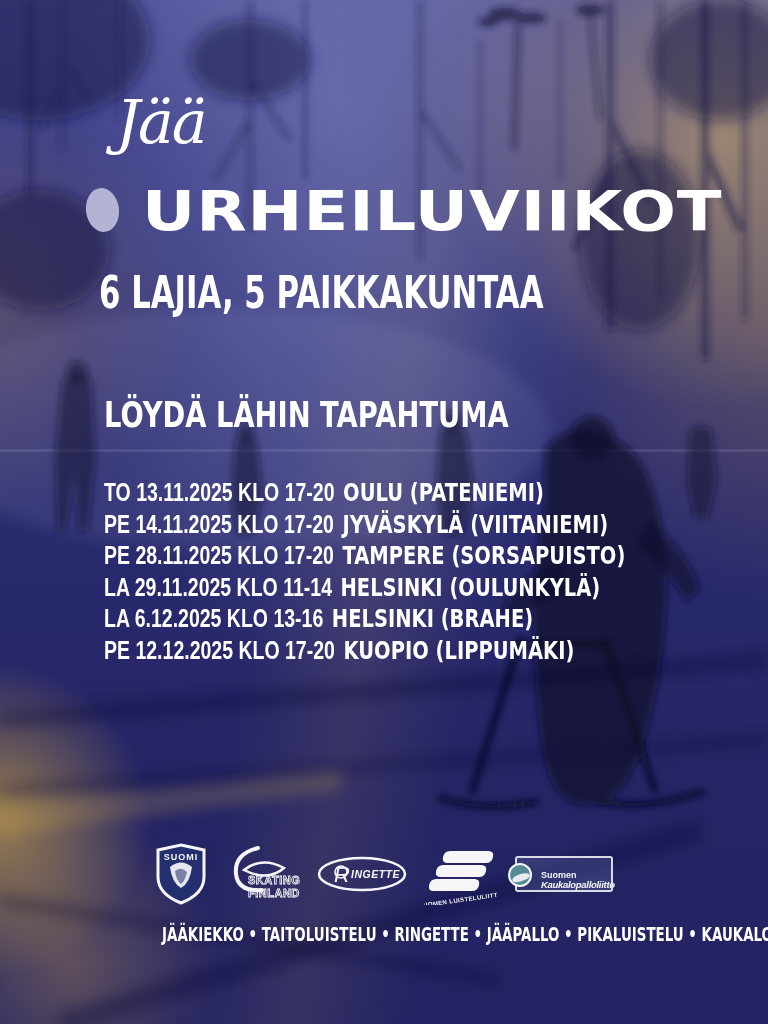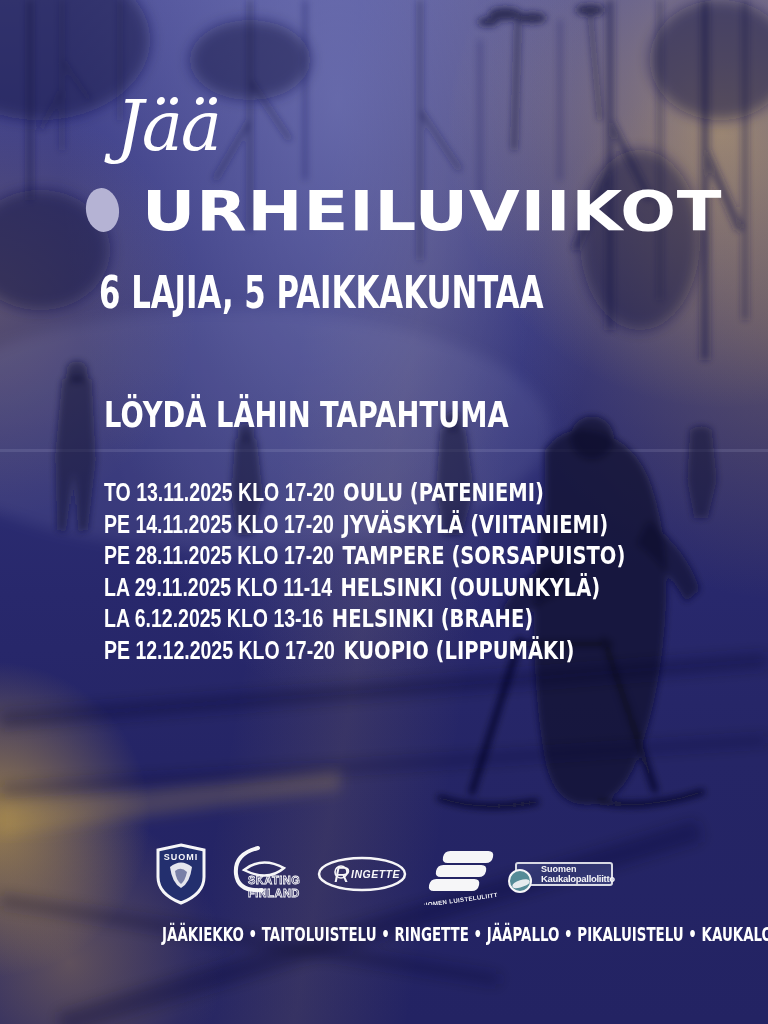--- a/index.html
+++ b/index.html
@@ -16,21 +16,21 @@
       linear-gradient(100deg, rgba(0,0,0,0) 38%, rgba(226,186,96,.10) 50%, rgba(0,0,0,0) 62%),
       linear-gradient(180deg,#4c4e97 0%,#3c3d86 16%,#33347b 30%,#2c2d72 44%,#28286c 58%,#252566 74%,#232363 100%);
   }
   .bg-art{position:absolute;inset:0;pointer-events:none;}
   .content{position:absolute;inset:0;}
 
   
   .brand-dot{position:absolute;left:86px;top:188px;width:33px;height:44px;border-radius:50%;
     background:#b5b3d4;transform:rotate(-7deg);}
   .brand-script{position:absolute;left:116px;top:92px;font-family:"DejaVu Serif",serif;
-    font-style:italic;font-weight:400;font-size:69px;line-height:1;letter-spacing:-2px;}
+    font-style:italic;font-weight:400;font-size:60px;line-height:1;letter-spacing:-2px;}
   .brand-wordmark{position:absolute;left:142px;top:184px;font-family:"DejaVu Sans",sans-serif;
     font-weight:800;font-size:69px;line-height:1;letter-spacing:1px;white-space:nowrap;
     transform:scale(.95,.80);transform-origin:0 0;}
 
   .subtitle{position:absolute;left:99px;top:271px;font-family:"DejaVu Sans",sans-serif;
     font-weight:800;font-size:44px;line-height:1;white-space:nowrap;
     transform:scaleX(.70);transform-origin:0 0;}
 
   .section-heading{position:absolute;left:104px;top:397px;font-family:"DejaVu Sans",sans-serif;
     font-weight:800;font-size:36px;line-height:1;white-space:nowrap;
@@ -41,29 +41,29 @@
   .ev-date{font-family:"Liberation Sans",sans-serif;font-weight:700;}
   .ev-loc{font-family:"DejaVu Sans",sans-serif;font-weight:800;margin-left:4px;}
 
   
   .logos{position:absolute;left:0;right:0;top:841px;height:66px;display:flex;
     justify-content:center;align-items:center;gap:17px;}
   .logo{flex:0 0 auto;display:flex;align-items:center;justify-content:center;opacity:.96;}
   .logo svg{display:block;}
   .logo text{font-family:"Liberation Sans",sans-serif;}
 
-  .kaukalo-box{width:98px;height:24px;border:2px solid rgba(255,255,255,.85);border-radius:3px;
+  .kaukalo-box{width:98px;height:36px;border:2px solid rgba(255,255,255,.85);border-radius:3px;
     background:rgba(130,150,205,.22);display:flex;align-items:flex-end;position:relative;padding-left:24px;box-sizing:border-box;}
   .kaukalo-globe{position:absolute;left:-9px;top:5px;width:24px;height:24px;border-radius:50%;
     background:#57909a;border:2px solid #fff;box-sizing:border-box;overflow:hidden;}
   .kaukalo-globe:before{content:"";position:absolute;left:2px;top:9px;width:18px;height:7px;
     background:rgba(255,255,255,.9);border-radius:50% 50% 40% 40%;transform:rotate(-18deg);}
   .kaukalo-text{display:flex;flex-direction:column;line-height:10px;}
   .kaukalo-line1{font-size:9px;font-weight:700;color:#fff;}
-  .kaukalo-line2{font-size:9.5px;font-weight:700;color:#fff;letter-spacing:-0.3px;}
+  .kaukalo-line2{font-size:9.5px;font-weight:700;color:#fff;letter-spacing:-0.3px;font-style:italic;}
 
   .footer-wrap{position:absolute;left:0;right:0;top:922px;text-align:center;}
   .footer-sports{display:inline-block;font-family:"DejaVu Sans",sans-serif;font-weight:800;
     font-size:20px;line-height:1.2;white-space:nowrap;transform:scaleX(.67);transform-origin:50% 0;}
 </style>
 </head>
 <body>
 
 <div class="poster">
 

